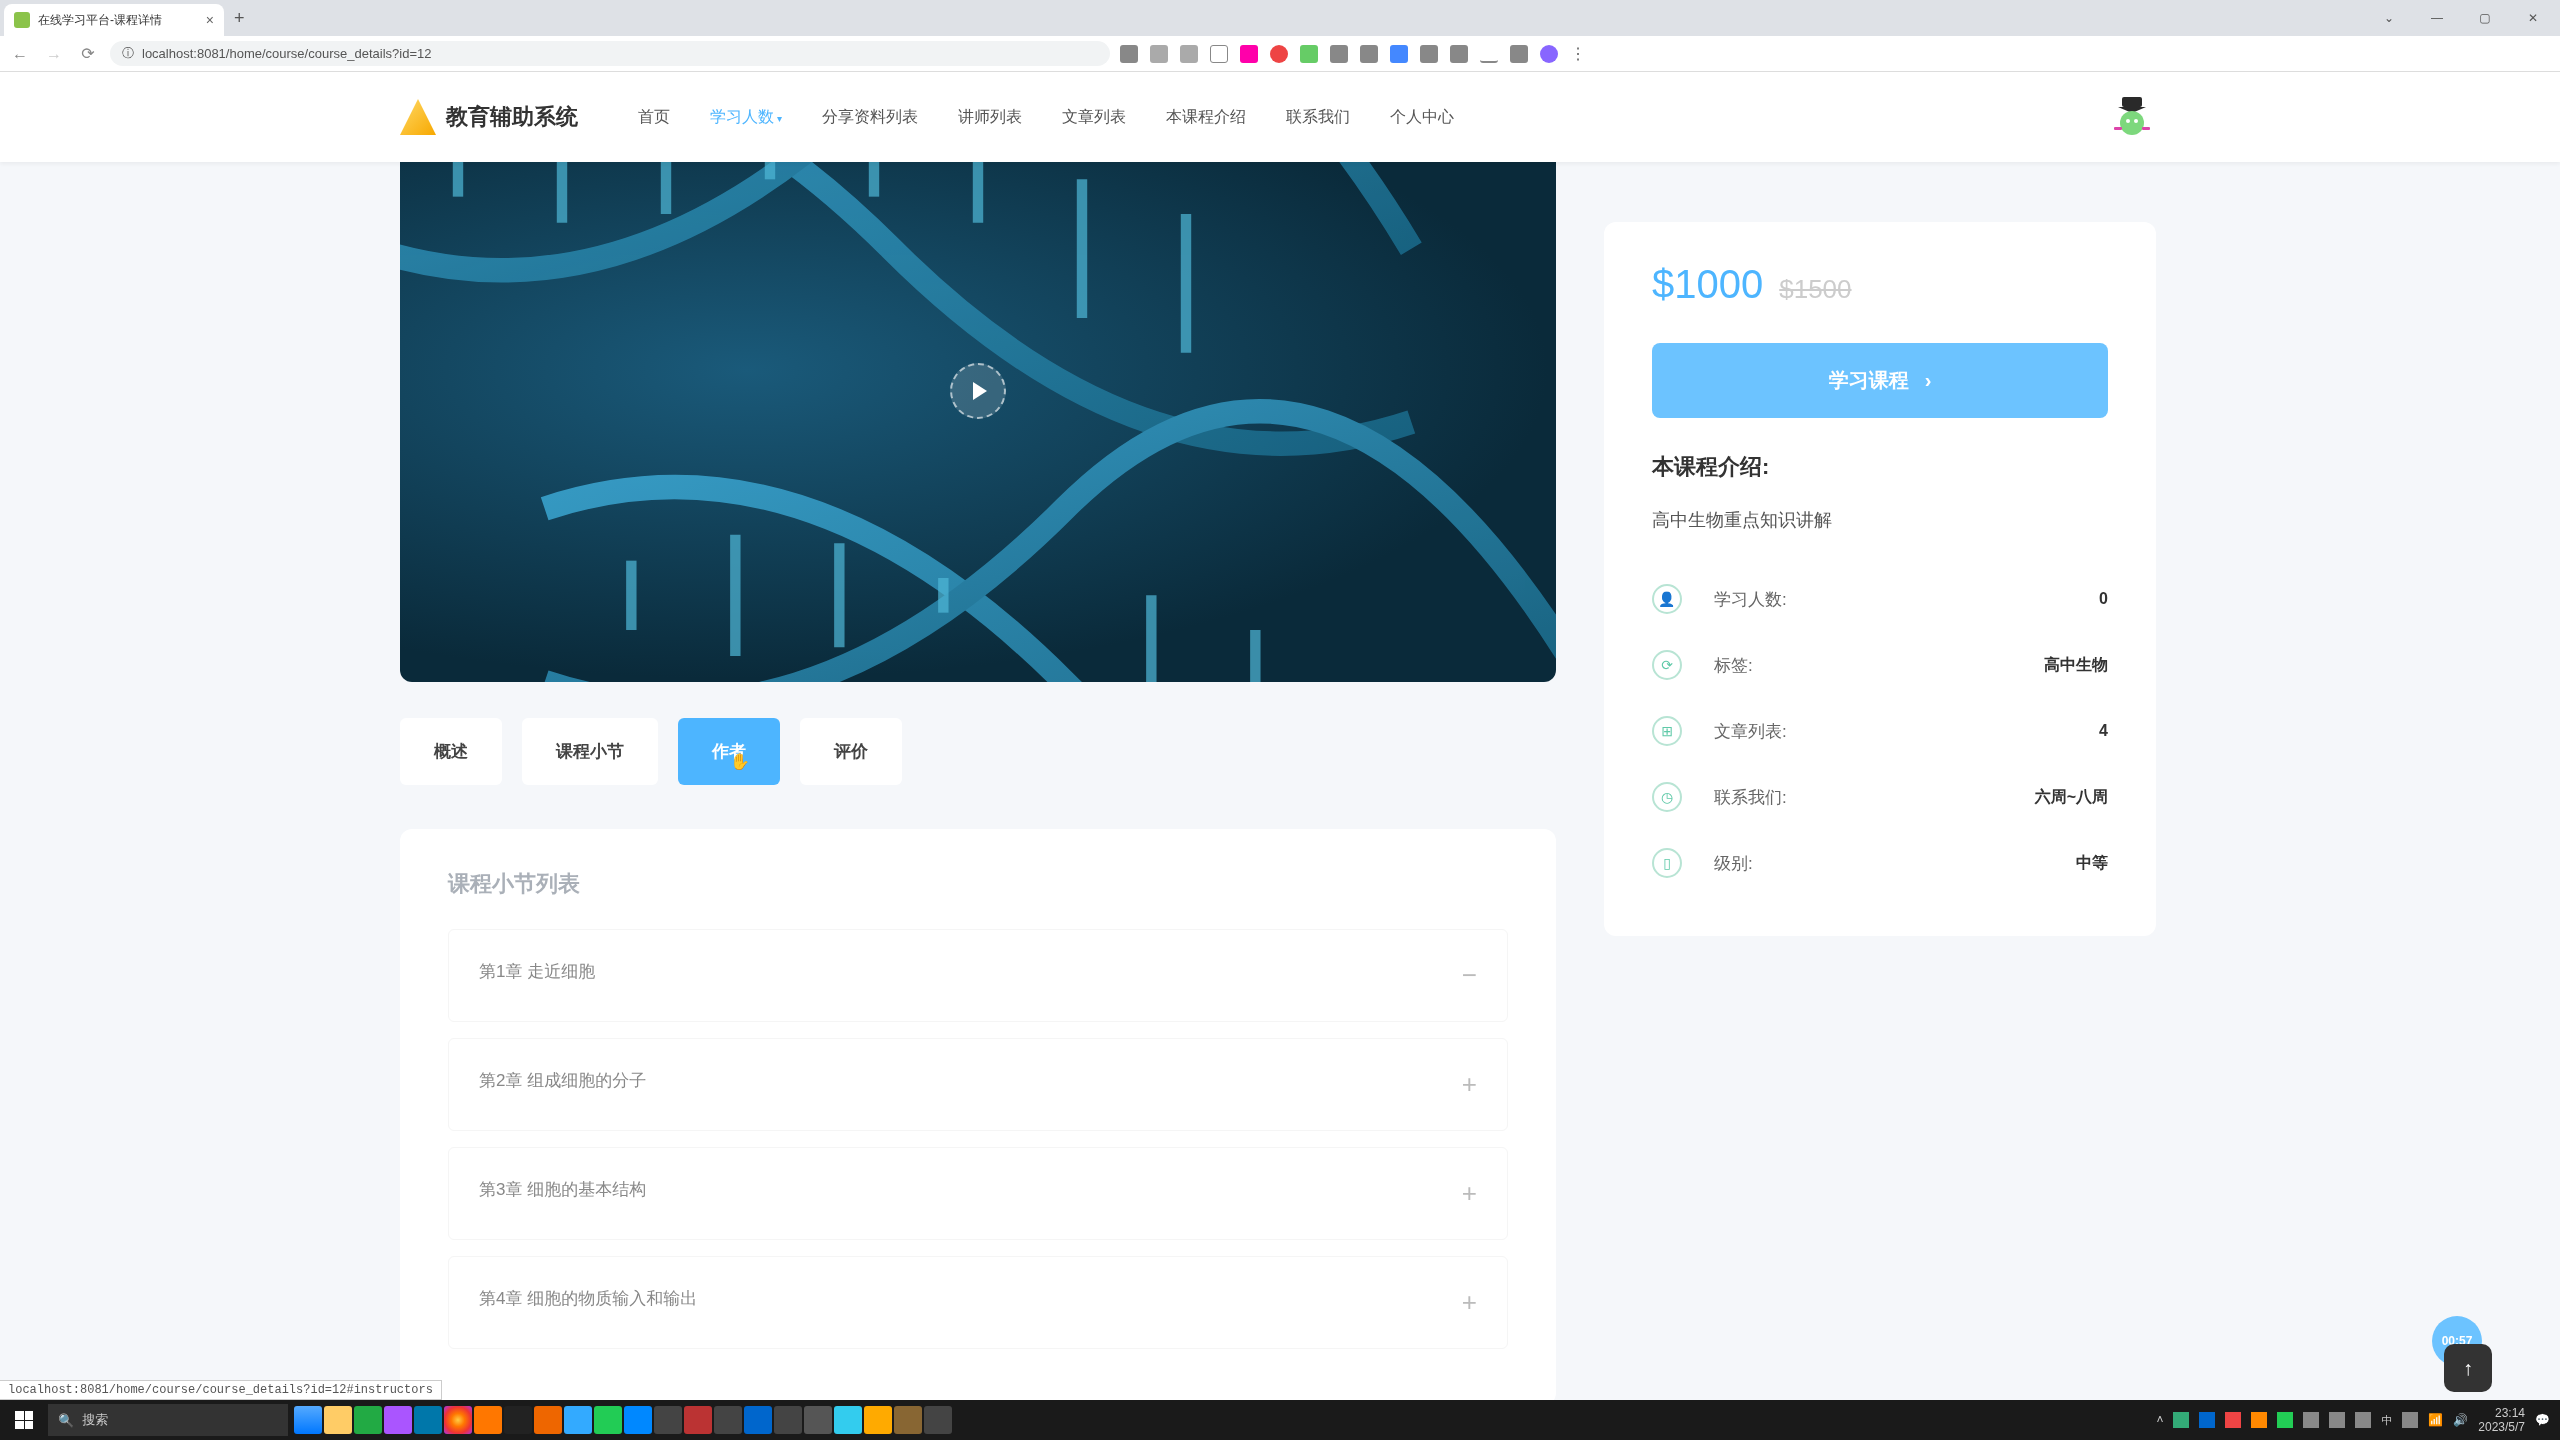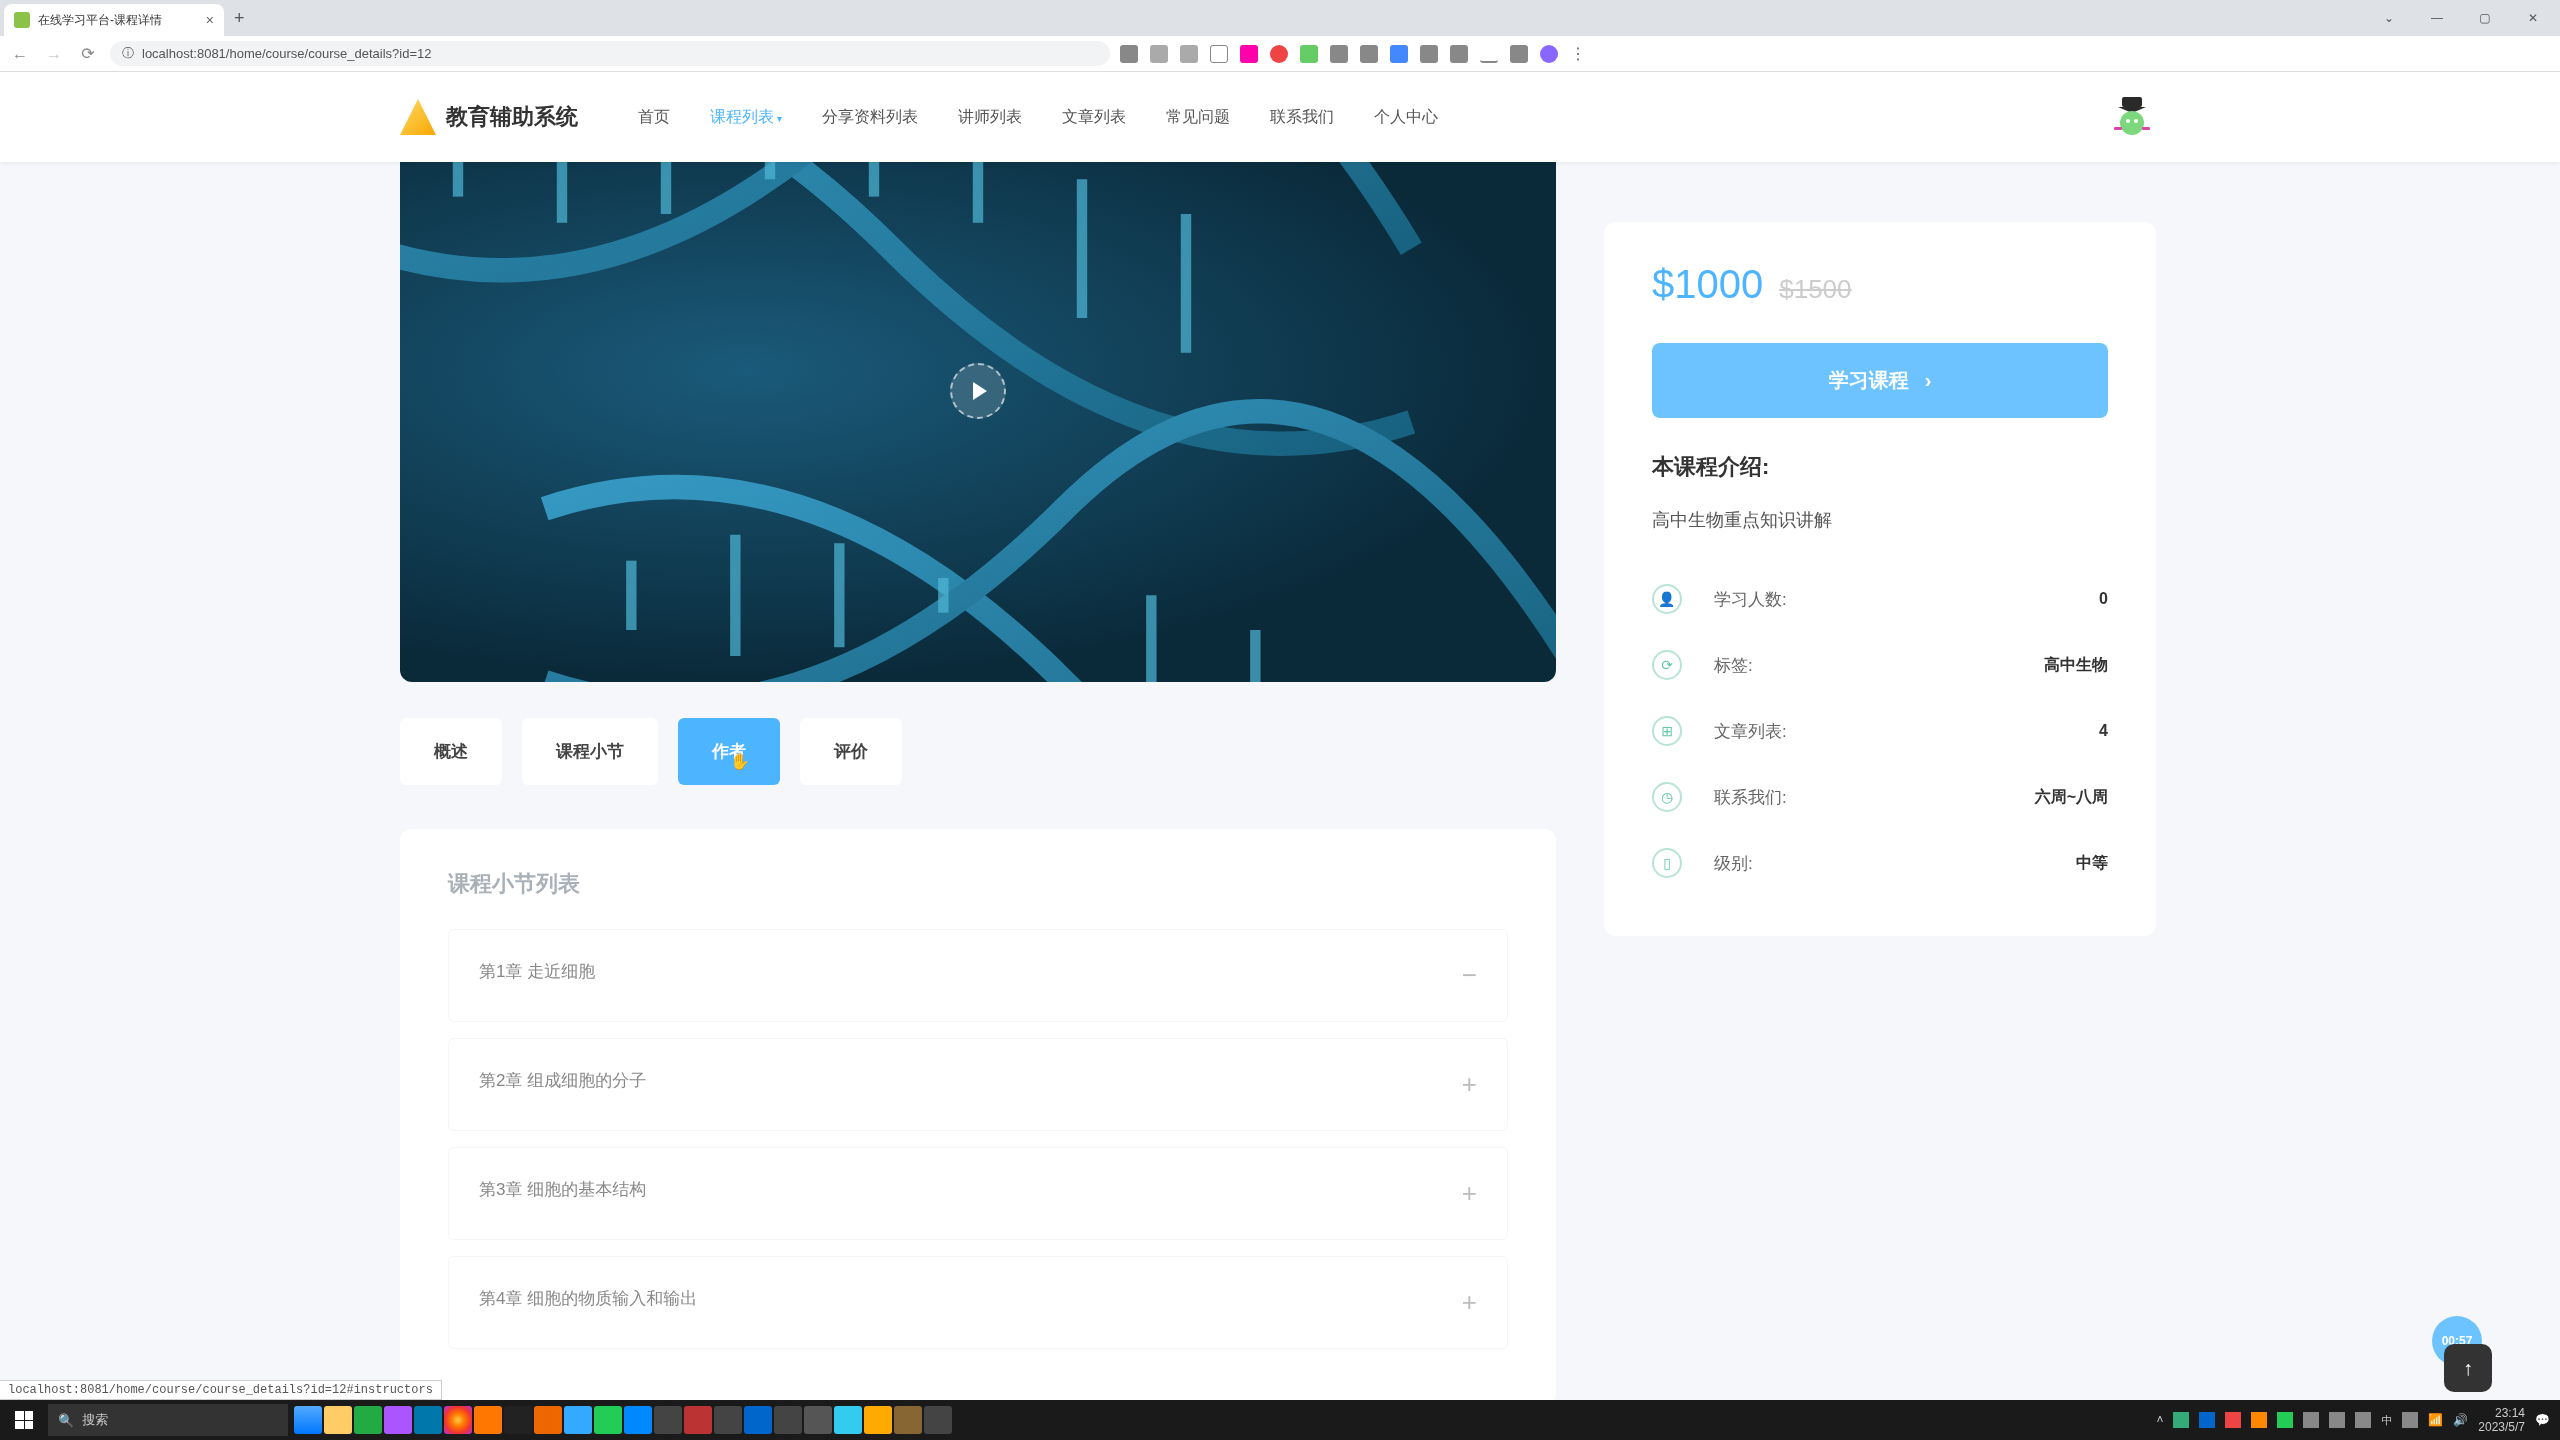--- a/index.html
+++ b/index.html
@@ -133,25 +133,25 @@
 </div>
 
 <div class="page">
   <div class="nav">
     <div class="logo">
       <div class="logo-icon"></div>
       <span class="logo-text">教育辅助系统</span>
     </div>
     <div class="nav-items">
       <span class="nav-item">首页</span>
-      <span class="nav-item active"><span>课程列表</span><span class="chev">▾</span></span>
+      <span class="nav-item active"><span>学习人数</span><span class="chev">▾</span></span>
       <span class="nav-item">分享资料列表</span>
       <span class="nav-item">讲师列表</span>
       <span class="nav-item">文章列表</span>
-      <span class="nav-item">常见问题</span>
+      <span class="nav-item">本课程介绍</span>
       <span class="nav-item">联系我们</span>
       <span class="nav-item">个人中心</span>
     </div>
     <div class="avatar">
       <svg viewBox="0 0 56 48">
           <rect x="18" y="4" width="20" height="10" fill="#2a2a2a" rx="2"></rect>
           <polygon points="14,14 42,14 28,20" fill="#2a2a2a"></polygon>
           <circle cx="28" cy="30" r="12" fill="#7dd87d"></circle>
           <circle cx="24" cy="28" r="2" fill="#fff"></circle>
           <circle cx="32" cy="28" r="2" fill="#fff"></circle>

